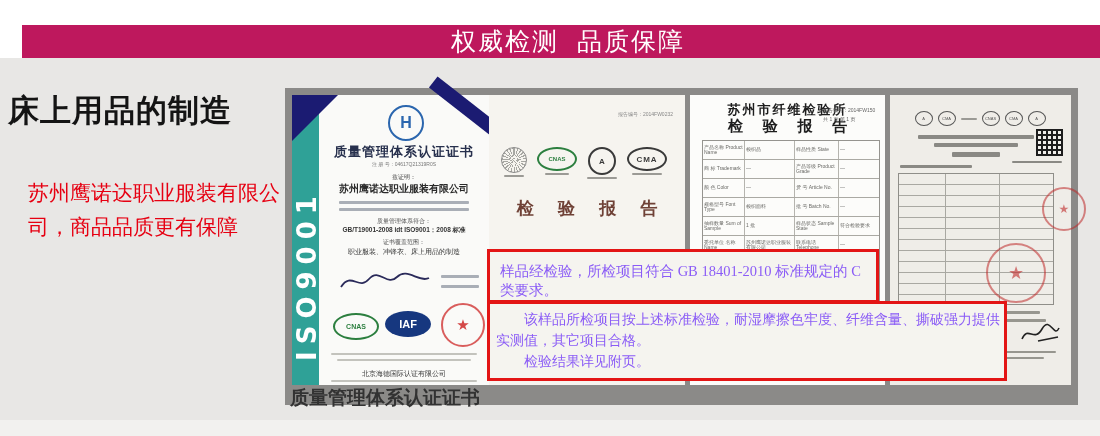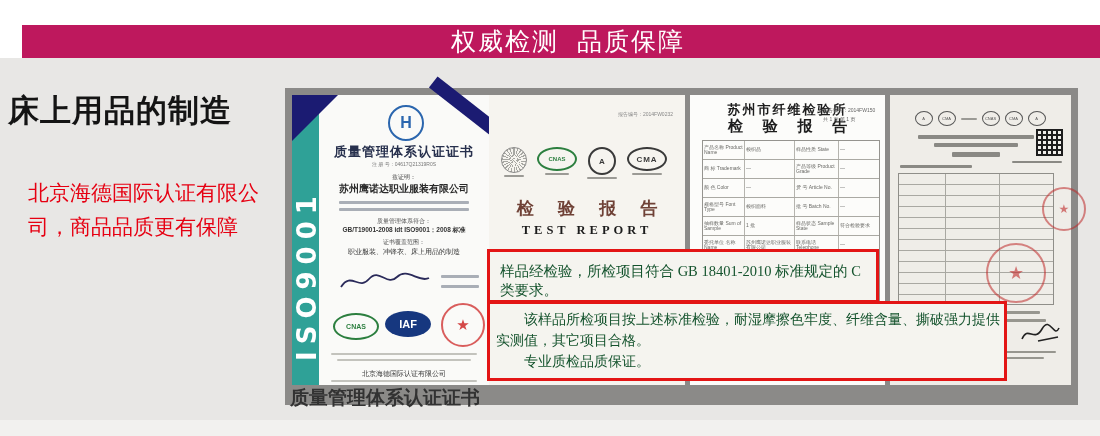--- a/index.html
+++ b/index.html
@@ -90,39 +90,39 @@
       background:repeating-linear-gradient(0deg,#1d1d1d 0 2px,transparent 2px 5px),
                  repeating-linear-gradient(90deg,#1d1d1d 0 2px,#efeeea 2px 5px);}
   .d4table{position:absolute;left:8px;top:78px;width:154px;height:130px;border:1px solid #8f8e89;
       background:repeating-linear-gradient(180deg,rgba(0,0,0,0) 0 10px,#a9a8a2 10px 11px),
                  linear-gradient(#a9a8a2,#a9a8a2) 46px 0/1px 100% no-repeat,
                  linear-gradient(#a9a8a2,#a9a8a2) 100px 0/1px 100% no-repeat;}
   .red-stamp{position:absolute;border-radius:50%;border:2px solid rgba(190,40,40,.55);
              color:rgba(190,40,40,.6);display:flex;align-items:center;justify-content:center;}
   
   .hl-box{position:absolute;border:3px solid #e31515;background:#f5f4ef;
-          font-family:"Liberation Serif","DejaVu Serif",serif;color:#14532d;}
+          font-family:"Liberation Serif","DejaVu Serif",serif;color:#8b5cf6;}
   .hl1{left:202px;top:161px;width:376px;height:38px;font-size:14.5px;padding-top:10px;padding-left:10px;}
   .hl2{left:202px;top:213px;width:504px;height:69px;font-size:14px;line-height:1.5;padding:5px 4px 0 6px;}
   .hl2 p{margin:0;text-indent:2em;}
 </style>
 </head>
 <body>
 
 <div class="page">
 
   <div class="abs top-strip"></div>
   <div class="abs left-sliver"></div>
 
   <div class="abs header-bar">
     <span>权威检测  品质保障</span>
   </div>
 
   <div class="abs intro-title">床上用品的制造</div>
-  <div class="abs intro-sub">北京海德国际认证有限公司，商品品质更有保障</div>
+  <div class="abs intro-sub">苏州鹰诺达职业服装有限公司，商品品质更有保障</div>
 
   <div class="abs photo">
 
     <div class="doc cert1">
       <div class="abs teal-band"></div>
       <div class="abs navy-tri"></div>
       <div class="abs navy-ribbon"></div>
       <div class="abs iso-vert">ISO9001</div>
       <div class="abs c1content">
         <div class="ch-logo">H</div>
@@ -165,21 +165,20 @@
         <div class="logo-col">
           <div class="cal2">A</div>
             <div class="minibar" style="width:30px;"></div>
         </div>
         <div class="logo-col">
           <div class="cma2">CMA</div>
             <div class="minibar" style="width:30px;"></div>
         </div>
       </div>
       <div class="d2title">检 验 报 告</div>
-      <div class="d2titleen">TEST  REPORT</div>
     </div>
 
     <div class="doc doc3">
       <div class="d3org">苏州市纤维检验所</div>
       <div class="d3title">检 验 报 告</div>
       <div class="d3meta">
         <div>报告编号：2014FW150</div>
         <div>共 1 页 第 1 页</div>
       </div>
       <div class="d3table">
@@ -276,21 +275,21 @@
       </svg>
       <div class="bar" style="left:96px;top:256px;width:70px;height:2px;background:#97968f;"></div>
       <div class="bar" style="left:96px;top:262px;width:58px;height:2px;background:#97968f;"></div>
     </div>
 
     <div class="hl-box hl1">
       <span>样品经检验，所检项目符合 GB 18401-2010 标准规定的 C 类要求。</span>
     </div>
     <div class="hl-box hl2">
       <p>该样品所检项目按上述标准检验，耐湿摩擦色牢度、纤维含量、撕破强力提供实测值，其它项目合格。</p>
-      <p>专业质检品质保证。</p>
+      <p>检验结果详见附页。</p>
     </div>
 
     <div class="caption-strip">
       <span class="cap-left">质量管理体系认证证书</span>
     </div>
   </div>
 
   <div class="abs bottom-strip"></div>
 </div>
 

